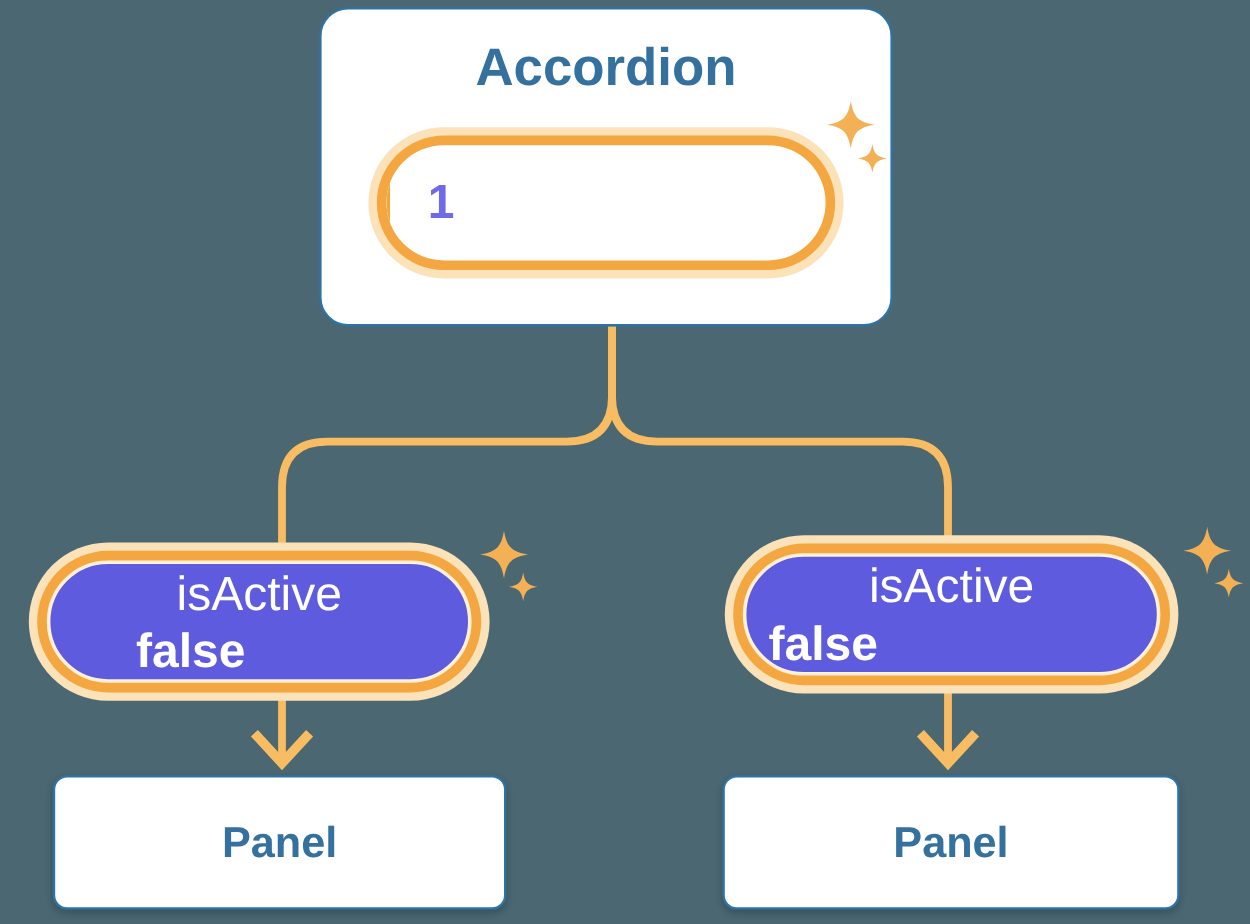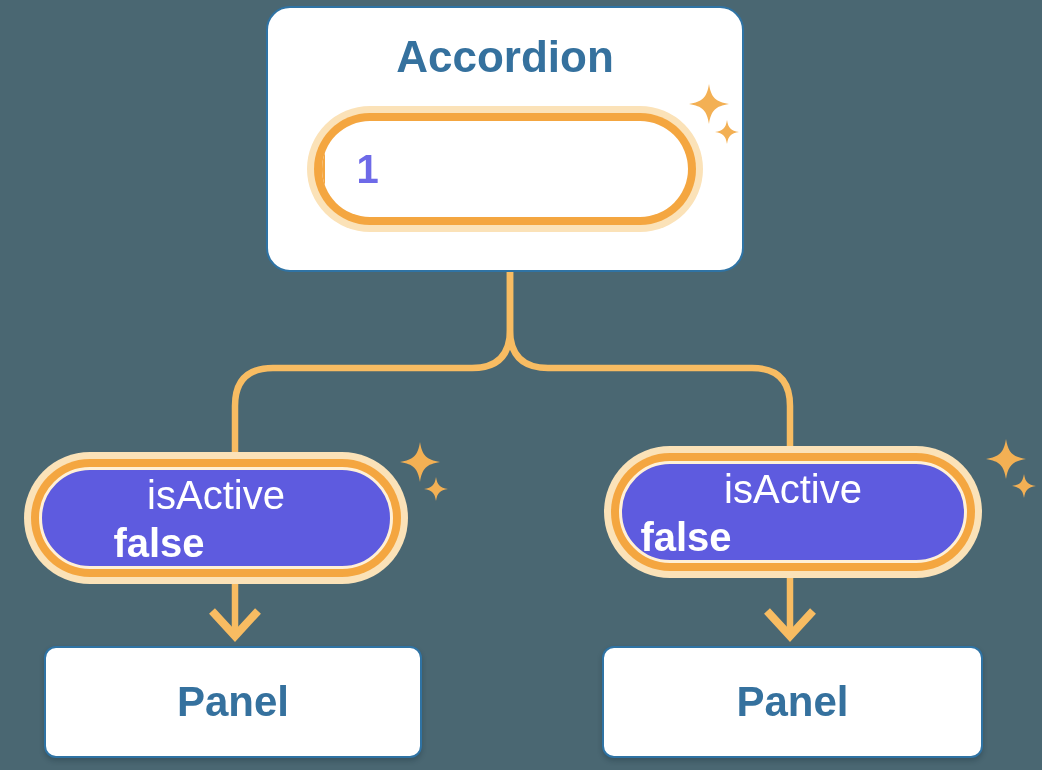--- a/index.html
+++ b/index.html
@@ -94,21 +94,21 @@
   
   .panel {
     position: absolute;
     top: 646px;
     height: 112px;
     box-sizing: border-box;
     background: var(--card-bg, #FFFFFF);
     border: 2.5px solid var(--blue-border, #2F73A4);
     border-radius: 12px;
     display: flex; align-items: center; justify-content: center;
-    font-size: 42px;
+    font-size: 36px;
     font-weight: 600;
     color: var(--blue-text, #35719E);
     box-shadow: 0 3px 5px rgba(10, 30, 45, 0.25);
     z-index: 2;
   }
   .panel-left  { left: 44px;  width: 378px; }
   .panel-right { left: 602px; width: 381px; }
   
   .sparkle { position: absolute; z-index: 3; }
   .sparkle path { fill: var(--sparkle, #F3B054); }

